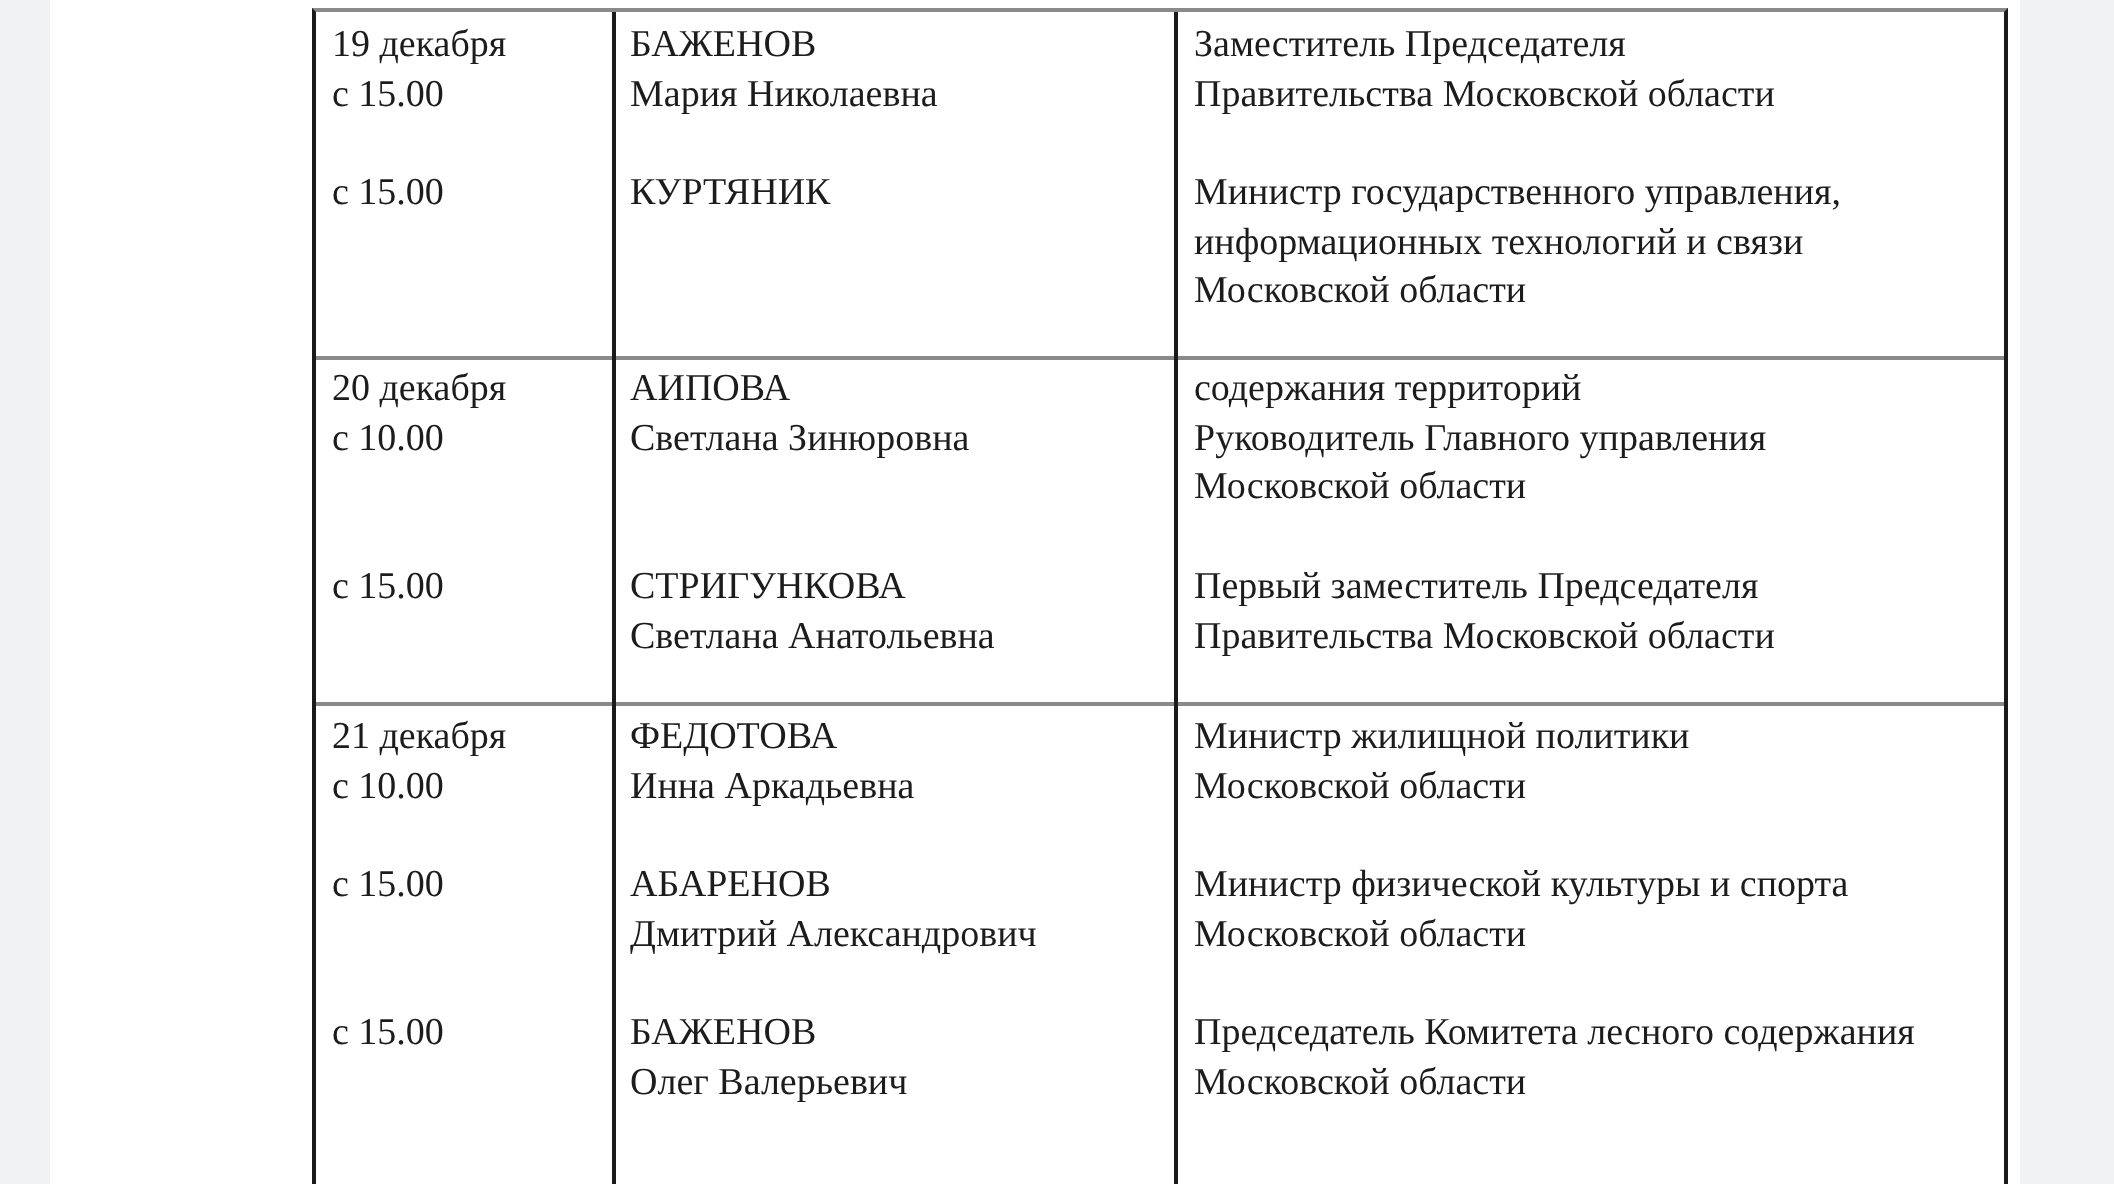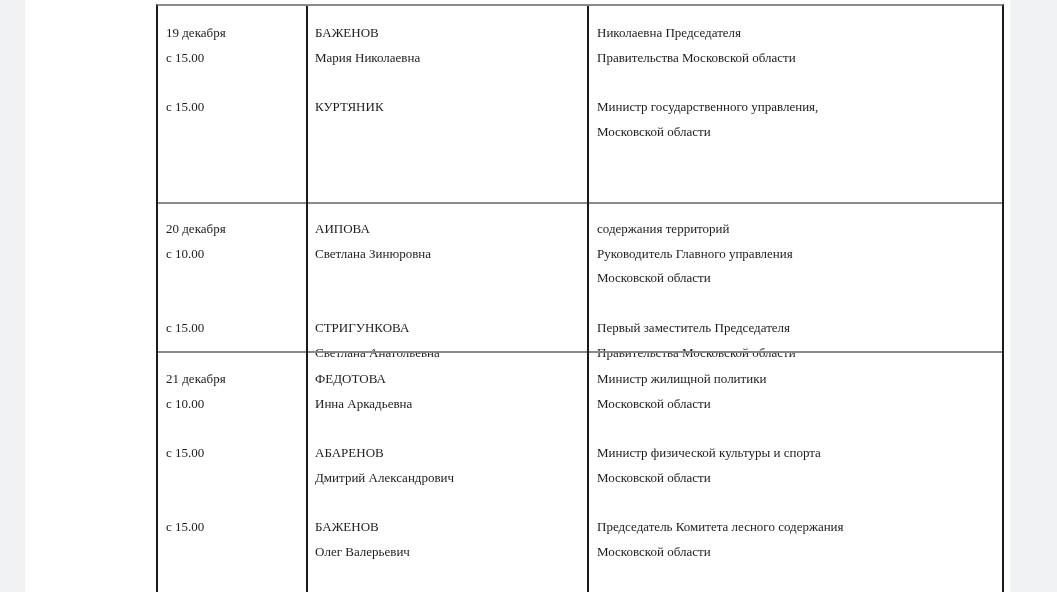--- a/index.html
+++ b/index.html
@@ -46,22 +46,22 @@
       width: 0;
       border-left: 2px solid #1a1a1a;
     }
     .entry {
       position: absolute;
       left: 0;
       width: 100%;
     }
     .cell {
       position: absolute;
-      top: 12px;
-      font-size: 13px;
+      top: 2px;
+      font-size: 19px;
       line-height: 24.5px;
       color: #1c1c1c;
       white-space: nowrap;
     }
     .c1 { left: 8px; }
     .c2 { left: 157px; }
     .c3 { left: 439px; }
     .line { display: block; }
   </style>
 </head>
@@ -74,39 +74,40 @@
       <div class="entry" style="top:3px;">
         <div class="cell c1">
           <span class="line">19 декабря</span>
           <span class="line">с 15.00</span>
         </div>
         <div class="cell c2">
           <span class="line">БАЖЕНОВ</span>
           <span class="line">Мария Николаевна</span>
         </div>
         <div class="cell c3">
-          <span class="line">Николаевна Председателя</span>
+          <span class="line">Заместитель Председателя</span>
           <span class="line">Правительства Московской области</span>
         </div>
       </div>
       <div class="entry" style="top:77px;">
         <div class="cell c1">
           <span class="line">с 15.00</span>
         </div>
         <div class="cell c2">
           <span class="line">КУРТЯНИК</span>
         </div>
         <div class="cell c3">
           <span class="line">Министр государственного управления,</span>
+          <span class="line">информационных технологий и связи</span>
           <span class="line">Московской области</span>
         </div>
       </div>
     </div>
 
-    <div class="row sep" style="top:172px; height:125px;margin-top:24px;">
+    <div class="row sep" style="top:172px; height:125px;">
       <div class="entry" style="top:1px;">
         <div class="cell c1">
           <span class="line">20 декабря</span>
           <span class="line">с 10.00</span>
         </div>
         <div class="cell c2">
           <span class="line">АИПОВА</span>
           <span class="line">Светлана Зинюровна</span>
         </div>
         <div class="cell c3">

